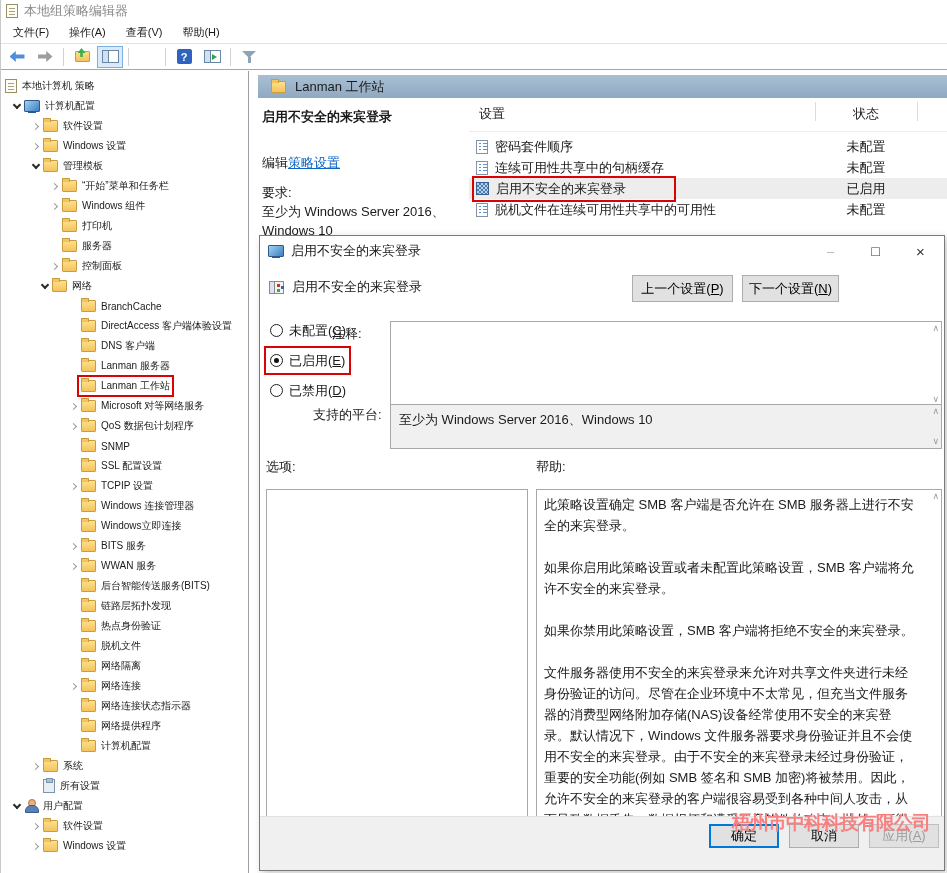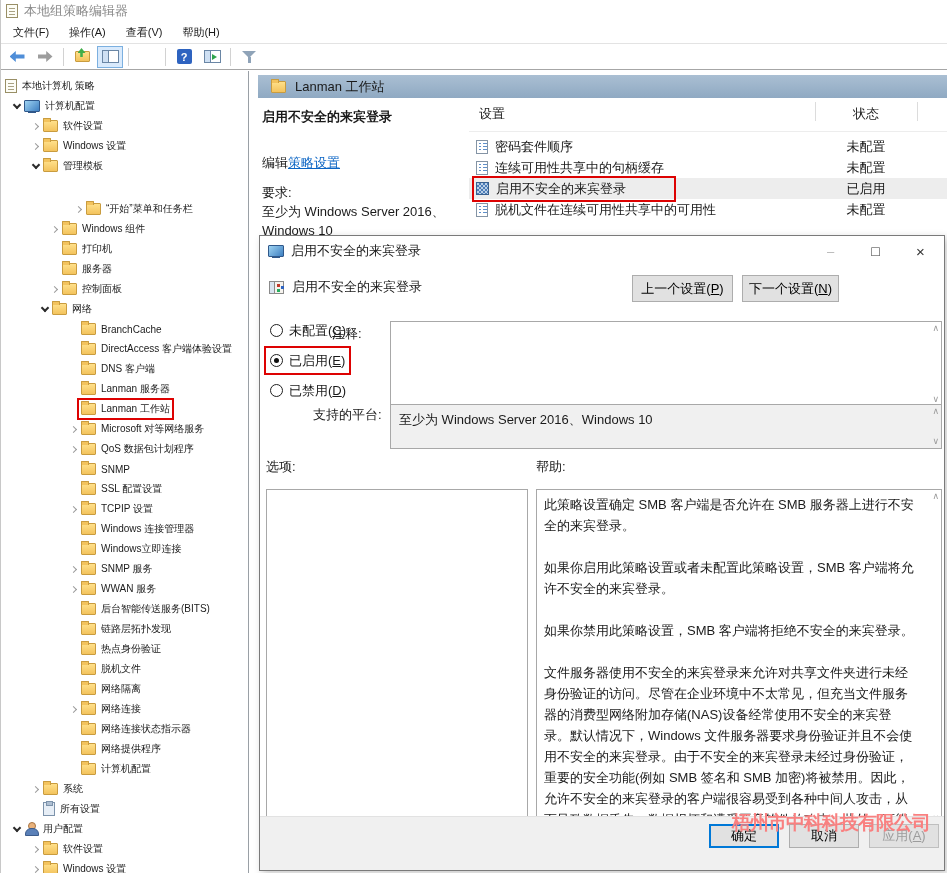--- a/index.html
+++ b/index.html
@@ -244,21 +244,21 @@
         </div>
         <div class="tree-row" style="padding-left: 27px;">
           <span class="slot">
             <span class="chev d"></span>
           </span>
           <span class="row-inner">
             <span class="i-folder"></span>
             <span class="tree-label">管理模板</span>
           </span>
         </div>
-        <div class="tree-row" style="padding-left: 70px; margin-top: 23px;">
+        <div class="tree-row" style="padding-left: 46px;">
           <span class="slot">
             <span class="chev r"></span>
           </span>
           <span class="row-inner">
             <span class="i-folder"></span>
             <span class="tree-label">“开始”菜单和任务栏</span>
           </span>
         </div>
         <div class="tree-row" style="padding-left: 46px;">
           <span class="slot">
@@ -390,21 +390,21 @@
             <span class="i-folder"></span>
             <span class="tree-label">Windows立即连接</span>
           </span>
         </div>
         <div class="tree-row" style="padding-left: 65px;">
           <span class="slot">
             <span class="chev r"></span>
           </span>
           <span class="row-inner">
             <span class="i-folder"></span>
-            <span class="tree-label">SNMP 服务</span>
+            <span class="tree-label">BITS 服务</span>
           </span>
         </div>
         <div class="tree-row" style="padding-left: 65px;">
           <span class="slot">
             <span class="chev r"></span>
           </span>
           <span class="row-inner">
             <span class="i-folder"></span>
             <span class="tree-label">WWAN 服务</span>
           </span>

